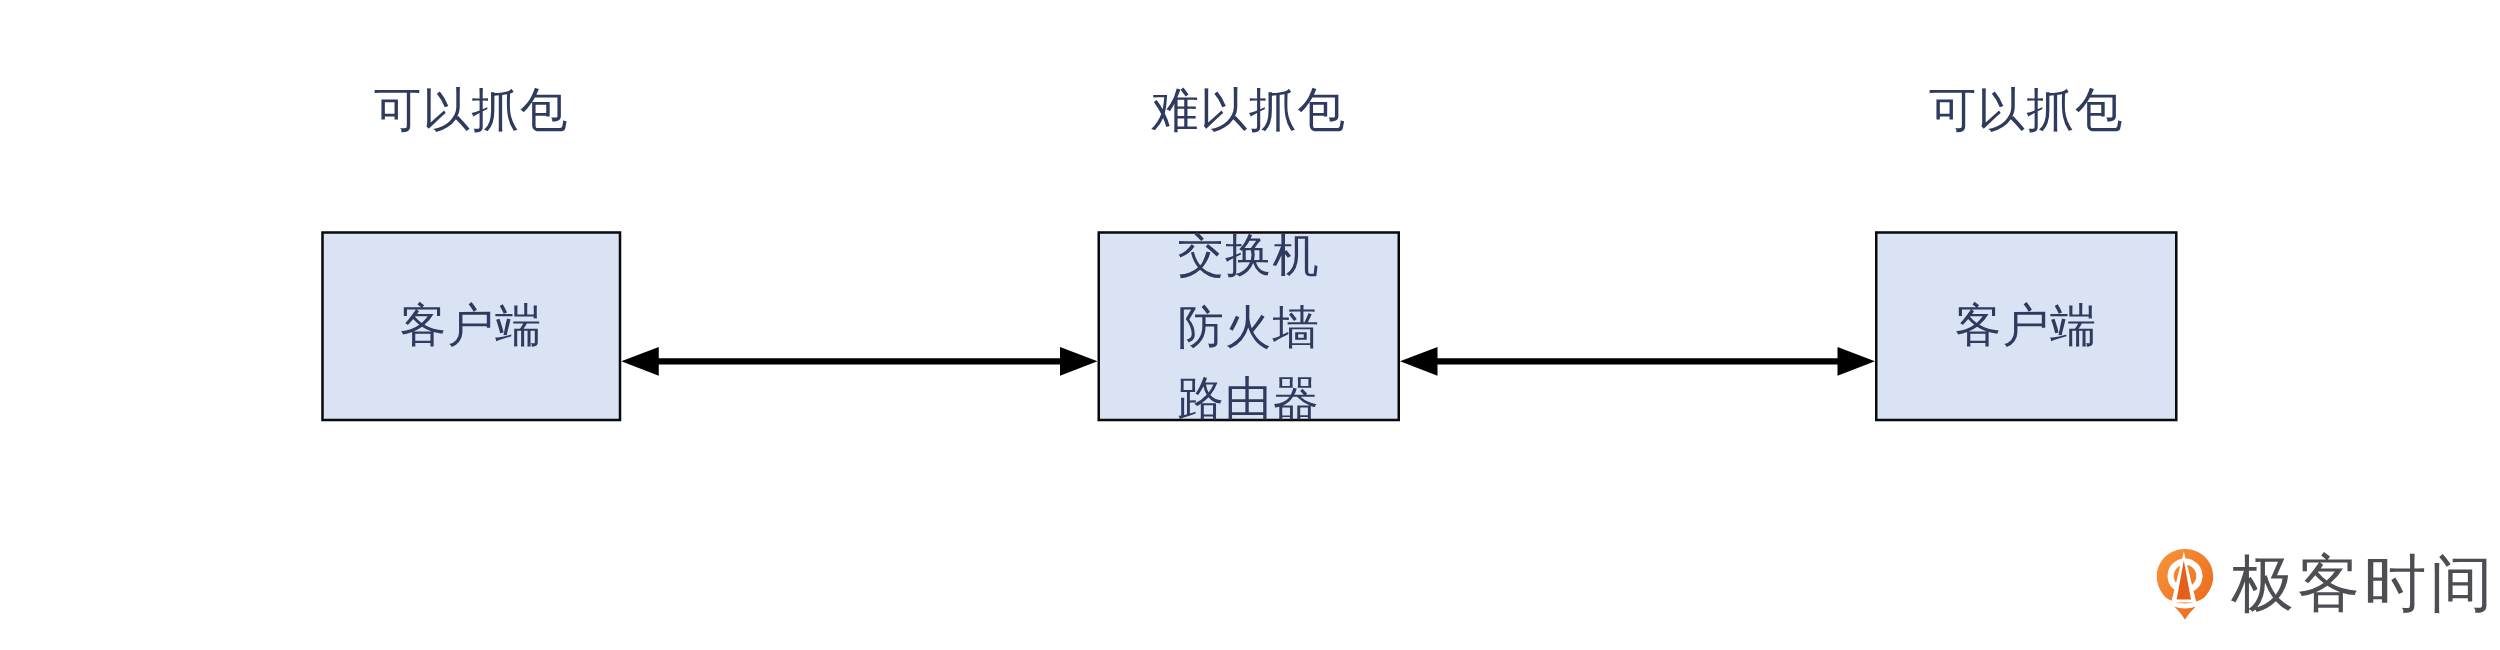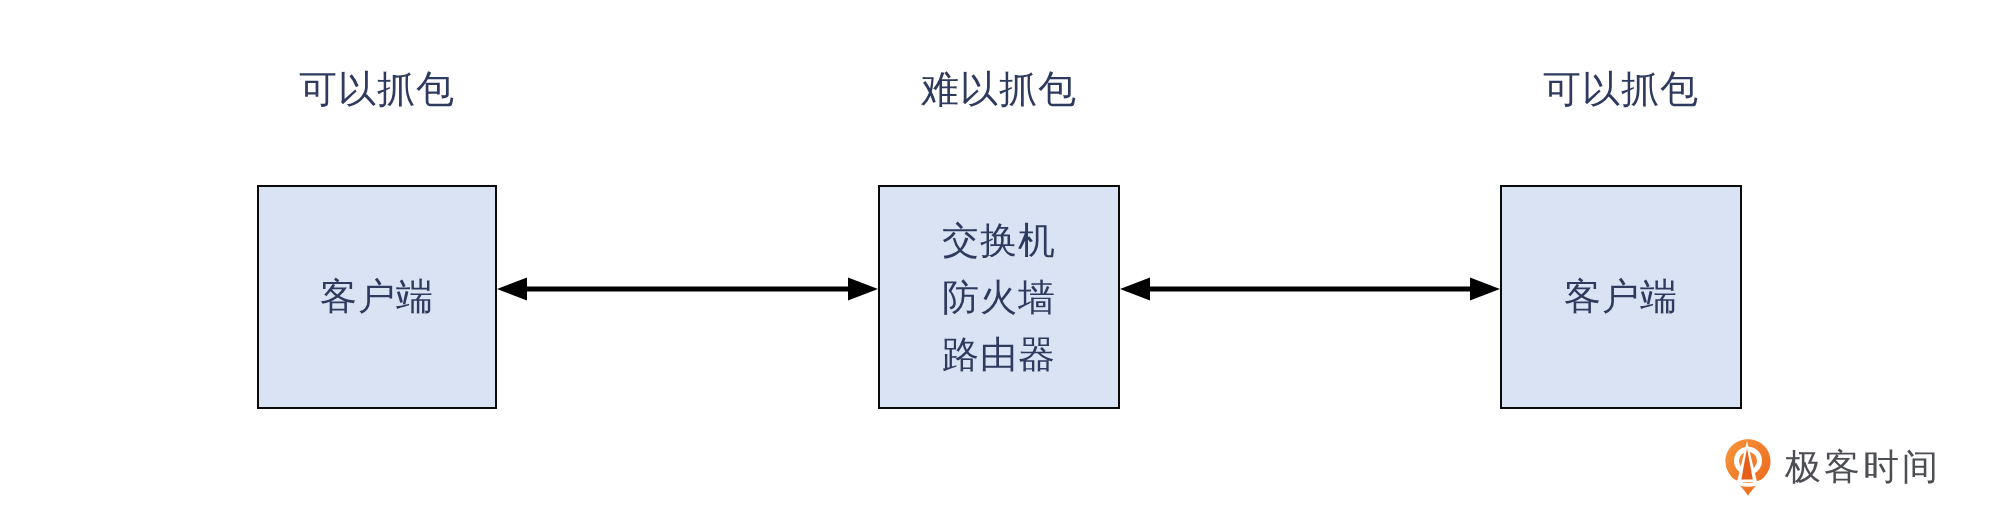--- a/index.html
+++ b/index.html
@@ -27,21 +27,21 @@
     letter-spacing: 1px;
     white-space: nowrap;
   }
   .caption.c-left   { left: 257px;  width: 240px; }
   .caption.c-middle { left: 878px;  width: 242px; }
   .caption.c-right  { left: 1500px; width: 242px; }
 
   .node {
     position: absolute;
     top: 185px;
-    height: 224px;
+    height: 152px;
     box-sizing: border-box;
     background: var(--node-fill, #dae3f3);
     border: 2.5px solid var(--node-border, #0a0a0a);
     display: flex;
     align-items: center;
     justify-content: center;
     color: var(--text-navy, #2e3a5e);
     font-size: 37px;
     letter-spacing: 1px;
   }
@@ -74,21 +74,21 @@
     position: absolute;
     left: 1724px;
     top: 436px;
     height: 62px;
     display: flex;
     align-items: center;
   }
   .logo svg.logo-mark { display: block; width: 48px; height: 61px; }
   .logo .logo-text {
     margin-left: 13px;
-    font-size: 36px;
+    font-size: 50px;
     font-weight: 500;
     letter-spacing: 3px;
     color: var(--logo-gray, #4c4e53);
     white-space: nowrap;
   }
 </style>
 </head>
 <body>
 
 <div class="canvas">

